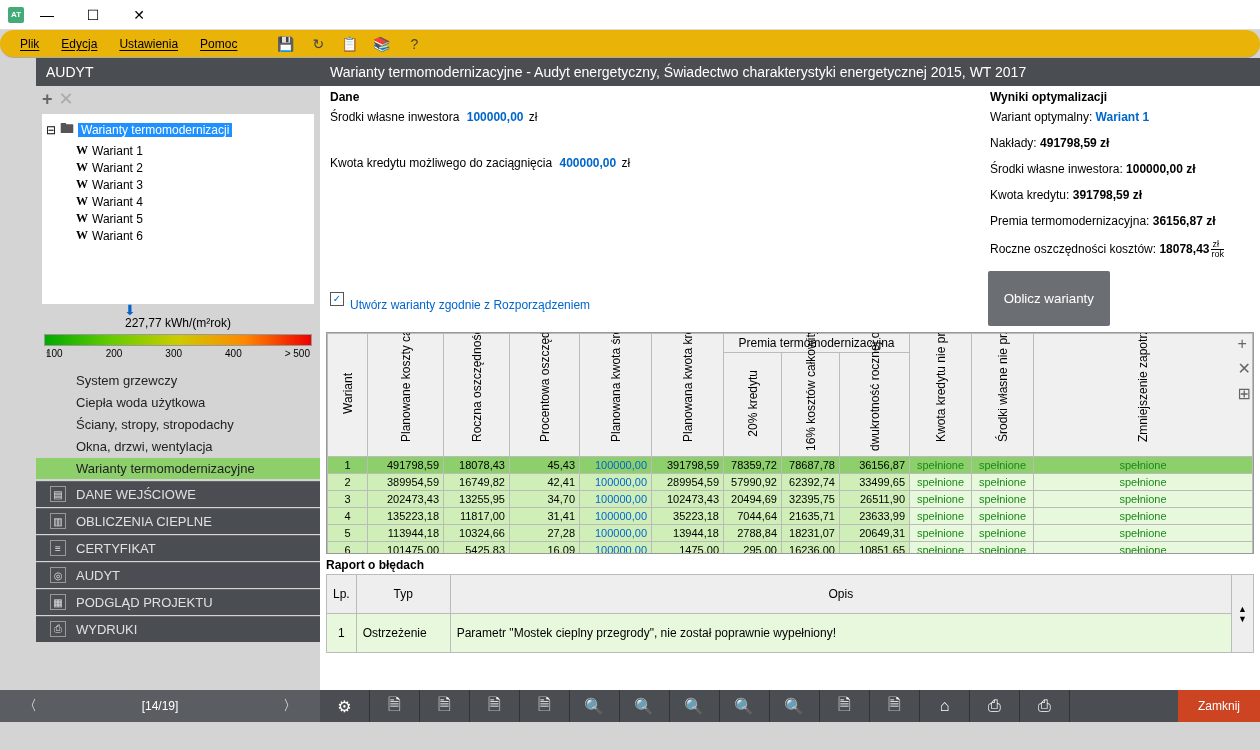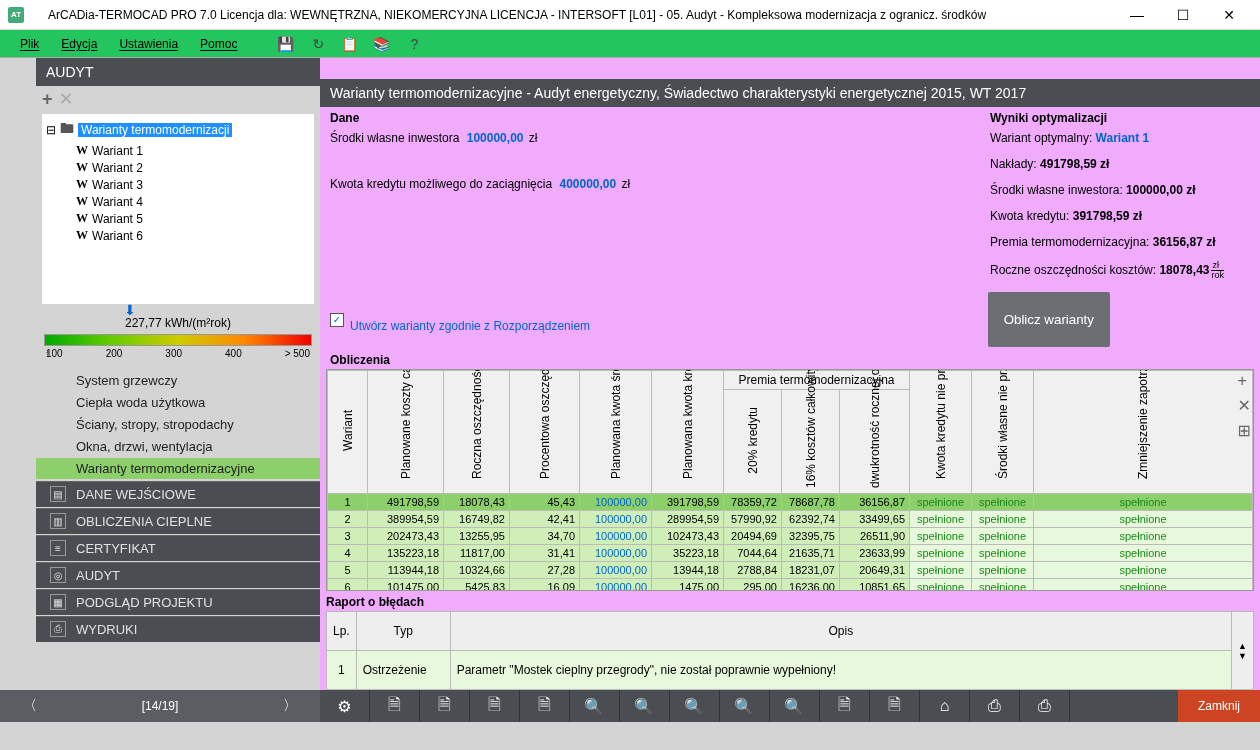--- a/index.html
+++ b/index.html
@@ -1,24 +1,24 @@
 <!DOCTYPE html>
 <html><head>
 <meta charset="utf-8">
 <style>
 * { box-sizing: border-box; margin: 0; padding: 0; font-family: "Segoe UI", Tahoma, sans-serif; }
 body { width: 1260px; height: 750px; background: #d4d4d4; overflow: hidden; font-size: 12px; }
 
 .titlebar { height: 30px; background: #fff; display: flex; align-items: center; padding: 0 8px; border-bottom: 1px solid #ddd;}
-.titlebar .app-icon { width: 16px; height: 16px; background: #4a7; margin-right: 24px; border-radius: 2px; display:flex; align-items:center; justify-content:center; color:#fff; font-size:8px; font-weight:bold;}
+.titlebar .app-icon { width: 16px; height: 16px; background: #4a7; margin-right: 0; border-radius: 2px; display:flex; align-items:center; justify-content:center; color:#fff; font-size:8px; font-weight:bold;}
 .titlebar-title { flex: 1; font-size: 12px; }
 .win-btns { display: flex; }
 .win-btn { width: 46px; height: 30px; display: flex; align-items: center; justify-content: center; font-size: 14px; }
 
-.menubar { height: 28px; background: #22c55e; display: flex; align-items: center; padding: 0 10px; gap: 2px; border-bottom: 1px solid #aaa;}
+.menubar { height: 28px; background: #eab308; display: flex; align-items: center; padding: 0 10px; gap: 2px; border-bottom: 1px solid #aaa; border-radius: 14px;}
 .menu-item { padding: 3px 10px; text-decoration: underline; text-decoration-thickness: 1px; text-underline-offset: 2px; }
 .menu-sep { width: 20px; }
 .tool-icon { width: 22px; height: 22px; display: flex; align-items: center; justify-content: center; margin: 0 4px; color: #444; font-size: 14px;}
 
 .body-row { display: flex; height: 632px; }
 
 .sidebar { width: 320px; display: flex; flex-direction: column; background: #d4d4d4; padding-left: 36px; }
 .sidebar-title { background: #4a4e52; color: #fff; padding: 6px 10px; font-size: 14px; }
 .tree-toolbar { display: flex; align-items: center; padding: 2px 6px; gap: 6px; font-size: 18px; color: #666; }
 .tree { background: #fff; margin: 2px 6px; height: 190px; padding: 4px; font-size: 12px; overflow:auto;}
@@ -35,21 +35,21 @@
 .gauge-ticks { display: flex; justify-content: space-between; font-size: 10px; margin-top: 2px; padding:0 2px;}
 .gauge-arrow { position:absolute; top:-14px; left:80px; font-size:14px; color:#0066cc;}
 .gauge-pointer { position: absolute; left: 0; bottom: -14px; font-size: 10px;}
 
 .nav-list { margin-top: 6px; }
 .nav-item { padding: 3px 10px 3px 40px; margin: 1px 0; font-size: 13px; color: #222; }
 .nav-item.active { background: #8ccf6b; }
 .nav-item.section { background: #4a4e52; color: #e0e0e0; padding: 5px 10px 5px 40px; border-top:1px solid #666; position:relative;}
 .nav-item.section .sicon { position:absolute; left:14px; top:4px; width:16px; height:16px; border:1px solid #999; display:flex; align-items:center; justify-content:center; font-size:10px;}
 
-.main { flex: 1; display: flex; flex-direction: column; background: #f0abfc; overflow: hidden; justify-content: flex-end;}
+.main { flex: 1; display: flex; flex-direction: column; background: #ffffff; overflow: hidden;}
 .main-header { background: #4a4e52; color: #fff; padding: 6px 10px; font-size: 14px; }
 
 .data-area { display: flex; padding: 4px 10px 0 10px; }
 .data-left { flex: 1; }
 .data-right { width: 260px; }
 .sect-title { font-weight: bold; margin-bottom: 6px; }
 .data-row { margin-bottom: 18px; font-size: 12px; }
 .data-row .val { color: #0066cc; font-weight: bold; margin-left: 4px; }
 .data-row .unit { margin-left: 2px; }
 .data-right .data-row { margin-bottom: 12px; }
@@ -91,21 +91,20 @@
 .foot-nav .page { flex: 1; text-align: center; }
 .foot-icons { flex: 1; display: flex; align-items: center; height: 100%; }
 .foot-btn { width: 50px; height: 100%; display: flex; align-items: center; justify-content: center; font-size: 16px; border-right:1px solid #333;}
 .foot-close { background: #c42; padding: 0 20px; height: 100%; display: flex; align-items: center; margin-left: auto; }
 </style>
 </head>
 <body>
 
 <div class="titlebar">
   <div class="app-icon">AT</div>
-  <div class="titlebar-title">ArCADia-TERMOCAD PRO 7.0 Licencja dla: WEWNĘTRZNA, NIEKOMERCYJNA LICENCJA - INTERSOFT [L01] - 05. Audyt - Kompleksowa modernizacja z ogranicz. środków</div>
   <div class="win-btns">
     <div class="win-btn">—</div>
     <div class="win-btn">☐</div>
     <div class="win-btn close">✕</div>
   </div>
 </div>
 
 <div class="menubar">
   <span class="menu-item">Plik</span>
   <span class="menu-item">Edycja</span>
@@ -224,21 +223,20 @@
             </span></div>
       </div>
     </div>
 
     <div class="checkbox-row">
       <div class="cb">✓</div>
       <span class="lbl">Utwórz warianty zgodnie z Rozporządzeniem</span>
       <button class="btn-calc">Oblicz warianty</button>
     </div>
 
-    <div class="calc-title">Obliczenia</div>
 
     <div class="calc-table-wrap">
       <div class="side-tools">
         <span>+</span>
         <span>✕</span>
         <span>⊞</span>
       </div>
       <table class="calc-table">
         <colgroup>
           <col style="width:40px">

